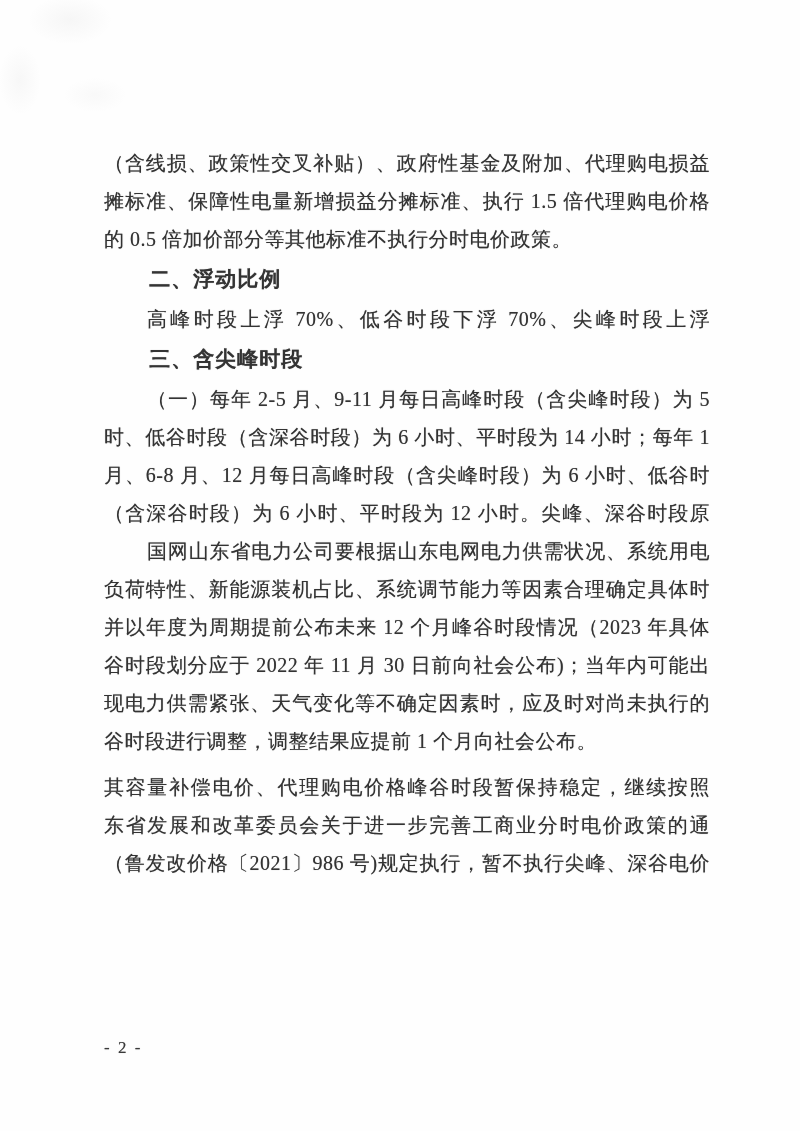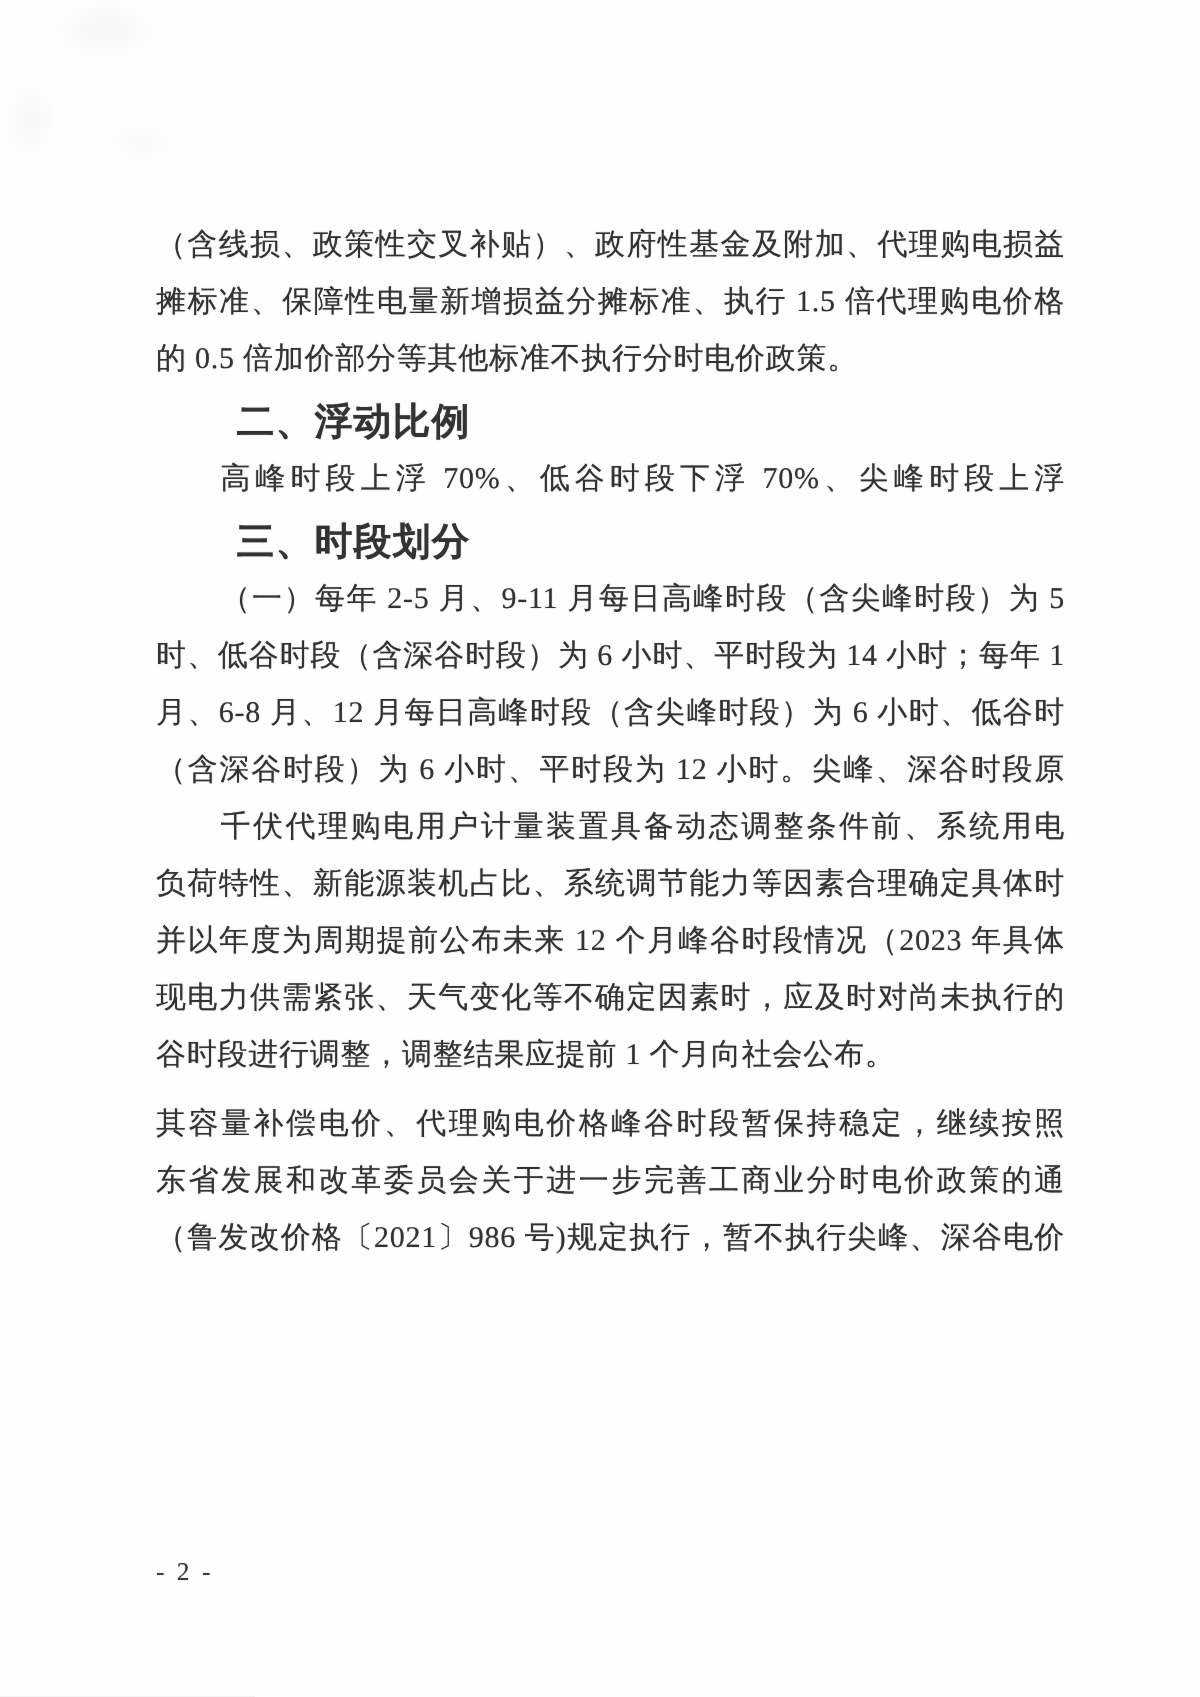--- a/index.html
+++ b/index.html
@@ -50,23 +50,23 @@
   .line.indent {
     text-indent: 2.15em;
   }
   .block.heading {
     margin-top: 4px;
   }
   .block.spaced {
     margin-top: 8px;
   }
   .block.heading .line {
-    font-family: Liberation Sans, sans-serif;
+    font-family: Liberation Mono, monospace;
     font-weight: bold;
-    font-size: 25px;
+    font-size: 21px;
     letter-spacing: 1px;
   }
   .page-number {
     position: absolute;
     left: 104px;
     top: 1036px;
     font-size: 17px;
     line-height: 24px;
     letter-spacing: 2px;
     color: #3a3a3a;
@@ -84,32 +84,33 @@
         <div class="line justify">摊标准、保障性电量新增损益分摊标准、执行 1.5 倍代理购电价格中</div>
         <div class="line">的 0.5 倍加价部分等其他标准不执行分时电价政策。</div>
       </div>
       <div class="block heading">
         <div class="line indent">二、浮动比例</div>
       </div>
       <div class="block paragraph">
         <div class="line indent justify">高峰时段上浮 70%、低谷时段下浮 70%、尖峰时段上浮 100%、</div>
       </div>
       <div class="block heading">
-        <div class="line indent">三、时段划分</div>
+        <div class="line indent">三、含尖峰时段</div>
       </div>
       <div class="block paragraph">
         <div class="line indent justify">（一）每年 2-5 月、9-11 月每日高峰时段（含尖峰时段）为 5 小</div>
         <div class="line justify">时、低谷时段（含深谷时段）为 6 小时、平时段为 14 小时；每年 1</div>
         <div class="line justify">月、6-8 月、12 月每日高峰时段（含尖峰时段）为 6 小时、低谷时段</div>
         <div class="line justify">（含深谷时段）为 6 小时、平时段为 12 小时。尖峰、深谷时段原则</div>
       </div>
       <div class="block paragraph">
-        <div class="line indent justify">千伏代理购电用户计量装置具备动态调整条件前、系统用电</div>
+        <div class="line indent justify">国网山东省电力公司要根据山东电网电力供需状况、系统用电</div>
         <div class="line justify">负荷特性、新能源装机占比、系统调节能力等因素合理确定具体时段，</div>
         <div class="line justify">并以年度为周期提前公布未来 12 个月峰谷时段情况（2023 年具体峰</div>
+        <div class="line justify">谷时段划分应于 2022 年 11 月 30 日前向社会公布)；当年内可能出</div>
         <div class="line justify">现电力供需紧张、天气变化等不确定因素时，应及时对尚未执行的峰</div>
         <div class="line">谷时段进行调整，调整结果应提前 1 个月向社会公布。</div>
       </div>
       <div class="block paragraph spaced">
         <div class="line justify">其容量补偿电价、代理购电价格峰谷时段暂保持稳定，继续按照《山</div>
         <div class="line justify">东省发展和改革委员会关于进一步完善工商业分时电价政策的通知》</div>
         <div class="line justify">（鲁发改价格〔2021〕986 号)规定执行，暂不执行尖峰、深谷电价政</div>
       </div>
     </div>
   <div class="page-number">- 2 -</div>

